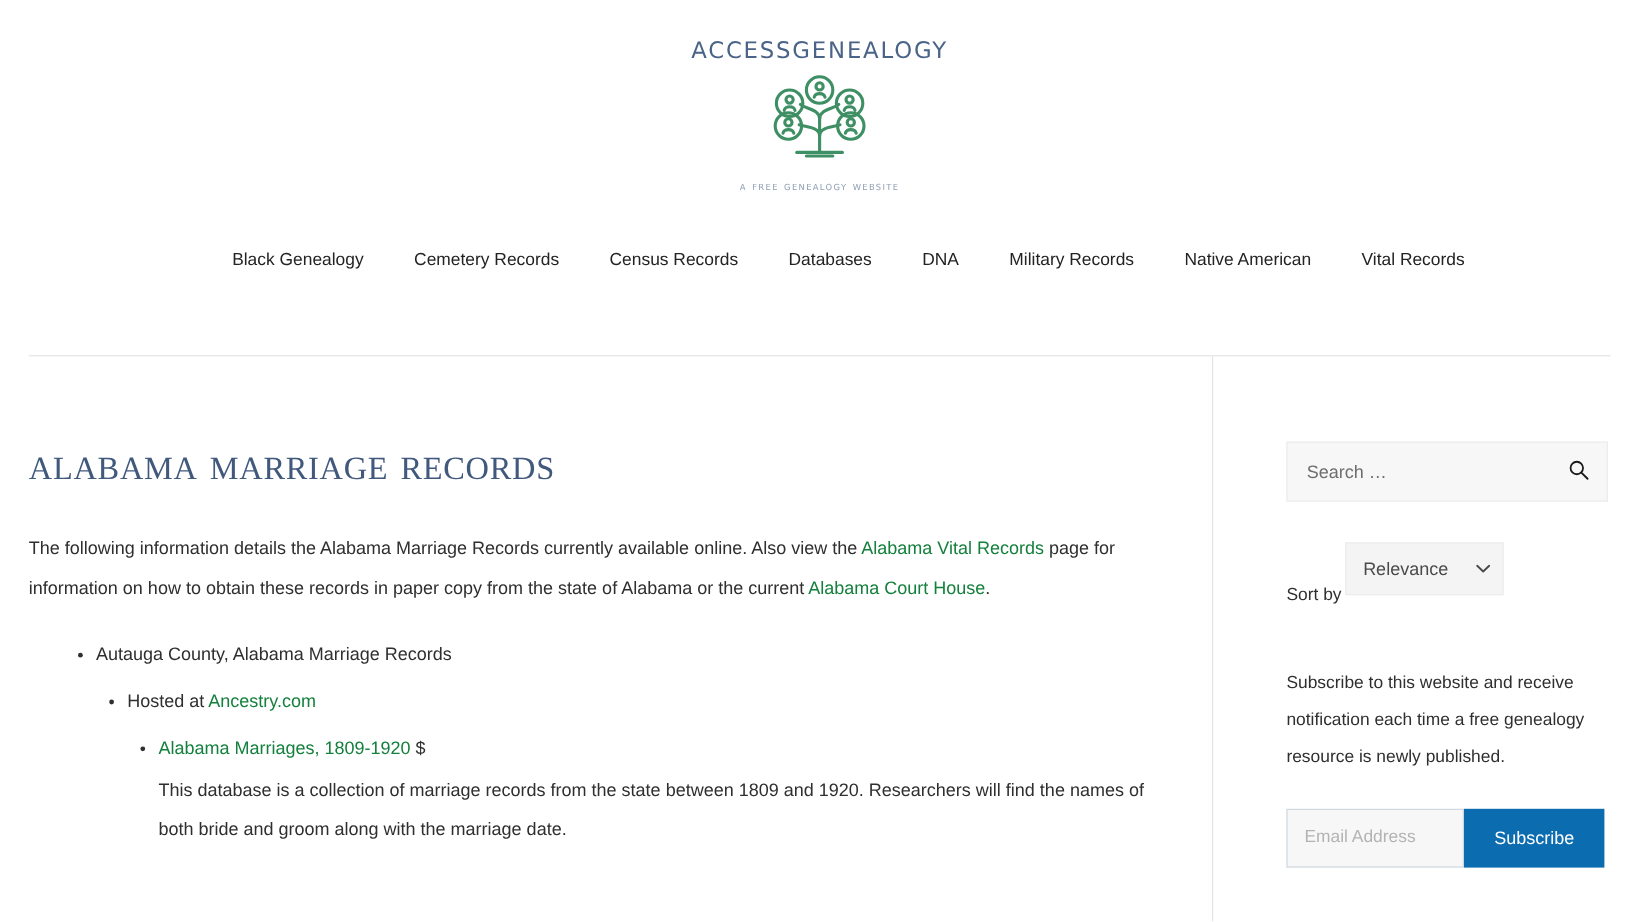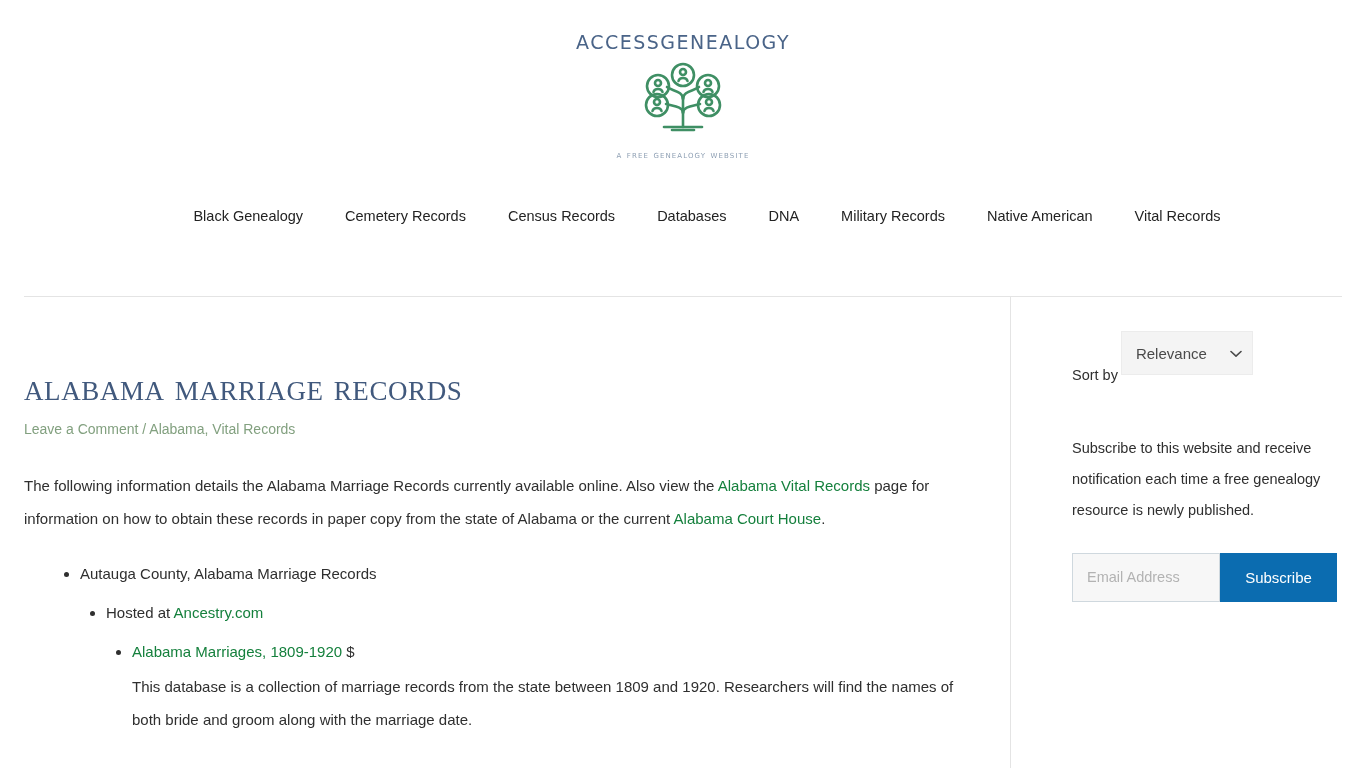--- a/index.html
+++ b/index.html
@@ -329,23 +329,20 @@
     </nav>
   </header>
 
   <div class="nav-divider"></div>
 
   <div class="content-wrap">
 
     <main class="main-col">
       <h1 class="entry-title">Alabama Marriage Records</h1>
 
-      <div class="entry-meta">
-        <a href="#">Leave a Comment</a><span class="sep"> / </span><a href="#">Alabama</a><span class="sep">, </span><a href="#">Vital Records</a>
-      </div>
 
       <div class="entry-body">
         <p><span>The following information details the Alabama Marriage Records currently available online. Also view the </span><a href="#">Alabama Vital Records</a><span> page for information on how to obtain these records in paper copy from the state of Alabama or the current </span><a href="#">Alabama Court House</a><span>.</span></p>
 
         <ul class="lvl1">
           <li>
             <span>Autauga County, Alabama Marriage Records</span>
             <ul class="lvl2">
               <li>
                 <span>Hosted at </span><a href="#">Ancestry.com</a>
@@ -361,20 +358,33 @@
             </ul>
           </li>
         </ul>
       </div>
     </main>
 
     <div class="col-divider"></div>
 
     <aside class="side-col">
 
+      <div class="search-widget">
+        <form class="search-box">
+          <input class="search-input" type="search" placeholder="Search …" style="">
+          <button class="search-submit" type="submit">
+            <span>
+              <svg width="17" height="17" viewBox="0 0 17 17" xmlns="http://www.w3.org/2000/svg">
+                <circle cx="7" cy="7" r="5.2" fill="none" stroke="#1a1a1a" stroke-width="1.5"></circle>
+                <line x1="10.8" y1="10.8" x2="16" y2="16" stroke="#1a1a1a" stroke-width="1.6" stroke-linecap="round"></line>
+              </svg>
+            </span>
+          </button>
+        </form>
+      </div>
 
       <div class="sort-widget">
         <span class="sort-label">Sort by</span>
         <span class="sort-wrap">
           <select class="sort-select">
             <option>Relevance</option>
             <option>Date</option>
             <option>Title</option>
           </select>
           <span class="sort-arrow">

